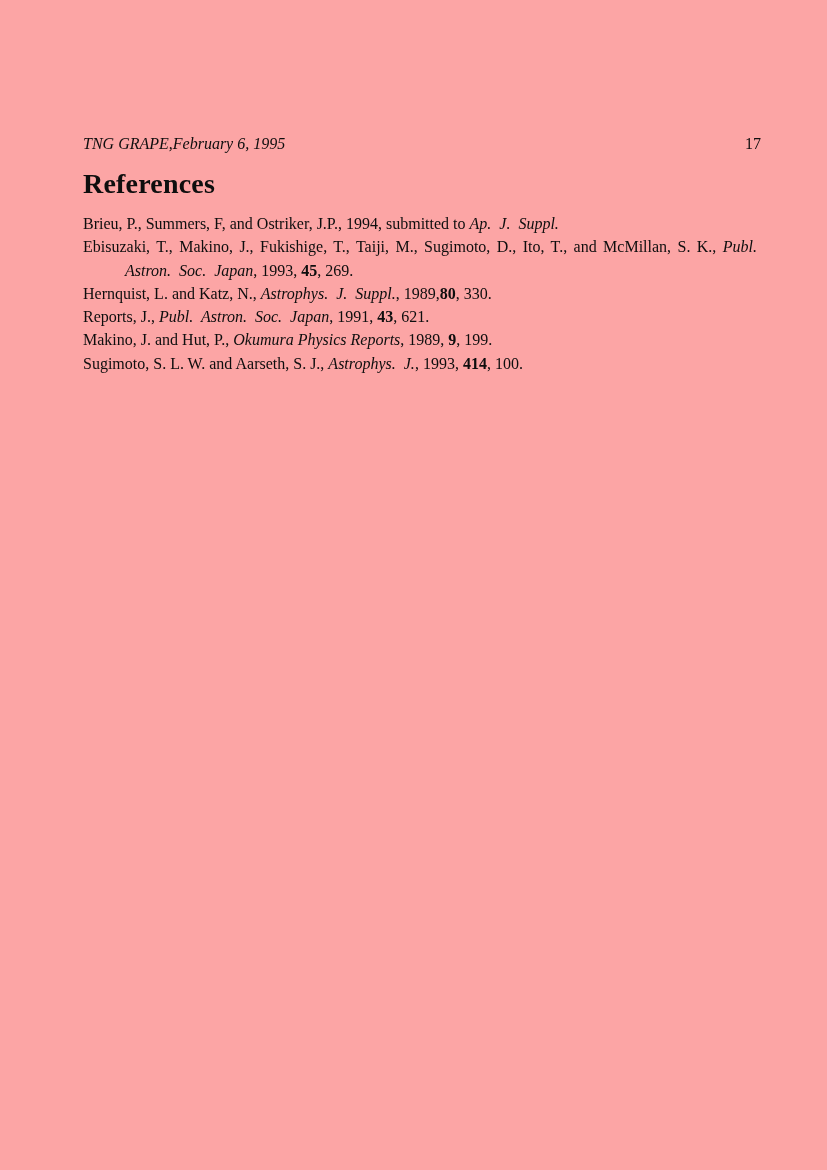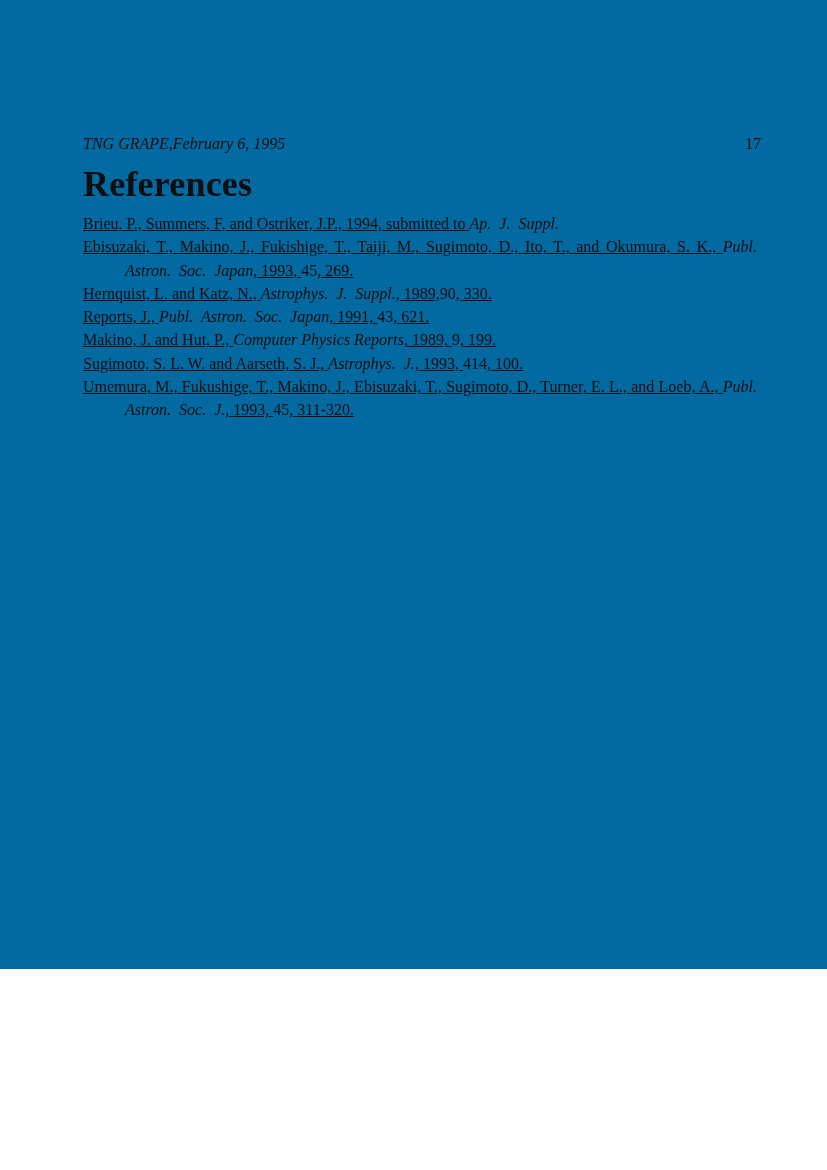--- a/index.html
+++ b/index.html
@@ -1,72 +1,71 @@
 <!DOCTYPE html>
 <html><head>
 <meta charset="utf-8">
 <style>
   html, body { margin: 0; padding: 0; background: #ffffff; }
   .page {
     position: relative;
     width: 827px;
-    height: 969px;
-    background: #0369a1;
+    height: 1170px;
+    background: #fca5a5;
     color: #0e0e0e;
     font-family: "Liberation Serif", "DejaVu Serif", serif;
     box-sizing: border-box;
     padding: 134px 66px 0 83px;
     overflow: hidden;
   }
   .header {
     display: flex;
     justify-content: space-between;
     align-items: baseline;
     font-size: 16px;
     line-height: 20px;
     width: 678px;
   }
   .running-title { font-style: italic; }
   .page-number { font-style: normal; margin-left: 8px; }
   .section-title {
-    font-size: 36px;
+    font-size: 28px;
     font-weight: 700;
     line-height: 34px;
     margin: 13px 0 0 0;
     letter-spacing: 0.2px;
   }
   .references {
     margin-top: 11px;
     width: 678px;
     font-size: 16px;
     line-height: 23.3px;
     text-align: justify;
   }
   .ref {
     margin: 0;
     padding-left: 42px;
     text-indent: -42px;
   }
-  .seg-n { font-style: normal; font-weight: normal; text-decoration: underline; }
+  .seg-n { font-style: normal; font-weight: normal; }
   .seg-i { font-style: italic; }
-  .seg-b { font-weight: 400; }
+  .seg-b { font-weight: 700; }
 </style>
 </head>
 <body>
 
 <div class="page">
   <div class="header">
     <span class="running-title">TNG GRAPE,February 6, 1995</span>
     <span class="page-number">17</span>
   </div>
 
   <h1 class="section-title">References</h1>
 
   <div class="references">
       <p class="ref"><span class="seg-n">Brieu, P., Summers, F, and Ostriker, J.P., 1994, submitted to </span><span class="seg-i">Ap.&nbsp; J.&nbsp; Suppl.</span></p>
-      <p class="ref"><span class="seg-n">Ebisuzaki, T., Makino, J., Fukishige, T., Taiji, M., Sugimoto, D., Ito, T., and Okumura, S. K., </span><span class="seg-i">Publ.&nbsp; Astron.&nbsp; Soc.&nbsp; Japan</span><span class="seg-n">, 1993, </span><span class="seg-b">45</span><span class="seg-n">, 269.</span></p>
-      <p class="ref"><span class="seg-n">Hernquist, L. and Katz, N., </span><span class="seg-i">Astrophys.&nbsp; J.&nbsp; Suppl.</span><span class="seg-n">, 1989,</span><span class="seg-b">90</span><span class="seg-n">, 330.</span></p>
+      <p class="ref"><span class="seg-n">Ebisuzaki, T., Makino, J., Fukishige, T., Taiji, M., Sugimoto, D., Ito, T., and McMillan, S. K., </span><span class="seg-i">Publ.&nbsp; Astron.&nbsp; Soc.&nbsp; Japan</span><span class="seg-n">, 1993, </span><span class="seg-b">45</span><span class="seg-n">, 269.</span></p>
+      <p class="ref"><span class="seg-n">Hernquist, L. and Katz, N., </span><span class="seg-i">Astrophys.&nbsp; J.&nbsp; Suppl.</span><span class="seg-n">, 1989,</span><span class="seg-b">80</span><span class="seg-n">, 330.</span></p>
       <p class="ref"><span class="seg-n">Reports, J., </span><span class="seg-i">Publ.&nbsp; Astron.&nbsp; Soc.&nbsp; Japan</span><span class="seg-n">, 1991, </span><span class="seg-b">43</span><span class="seg-n">, 621.</span></p>
-      <p class="ref"><span class="seg-n">Makino, J. and Hut, P., </span><span class="seg-i">Computer Physics Reports</span><span class="seg-n">, 1989, </span><span class="seg-b">9</span><span class="seg-n">, 199.</span></p>
+      <p class="ref"><span class="seg-n">Makino, J. and Hut, P., </span><span class="seg-i">Okumura Physics Reports</span><span class="seg-n">, 1989, </span><span class="seg-b">9</span><span class="seg-n">, 199.</span></p>
       <p class="ref"><span class="seg-n">Sugimoto, S. L. W. and Aarseth, S. J., </span><span class="seg-i">Astrophys.&nbsp; J.</span><span class="seg-n">, 1993, </span><span class="seg-b">414</span><span class="seg-n">, 100.</span></p>
-      <p class="ref"><span class="seg-n">Umemura, M., Fukushige, T., Makino, J., Ebisuzaki, T., Sugimoto, D., Turner, E. L., and Loeb, A., </span><span class="seg-i">Publ.&nbsp; Astron.&nbsp; Soc.&nbsp; J.</span><span class="seg-n">, 1993, </span><span class="seg-b">45</span><span class="seg-n">, 311-320.</span></p>
     </div>
 </div>
 
 </body></html>

